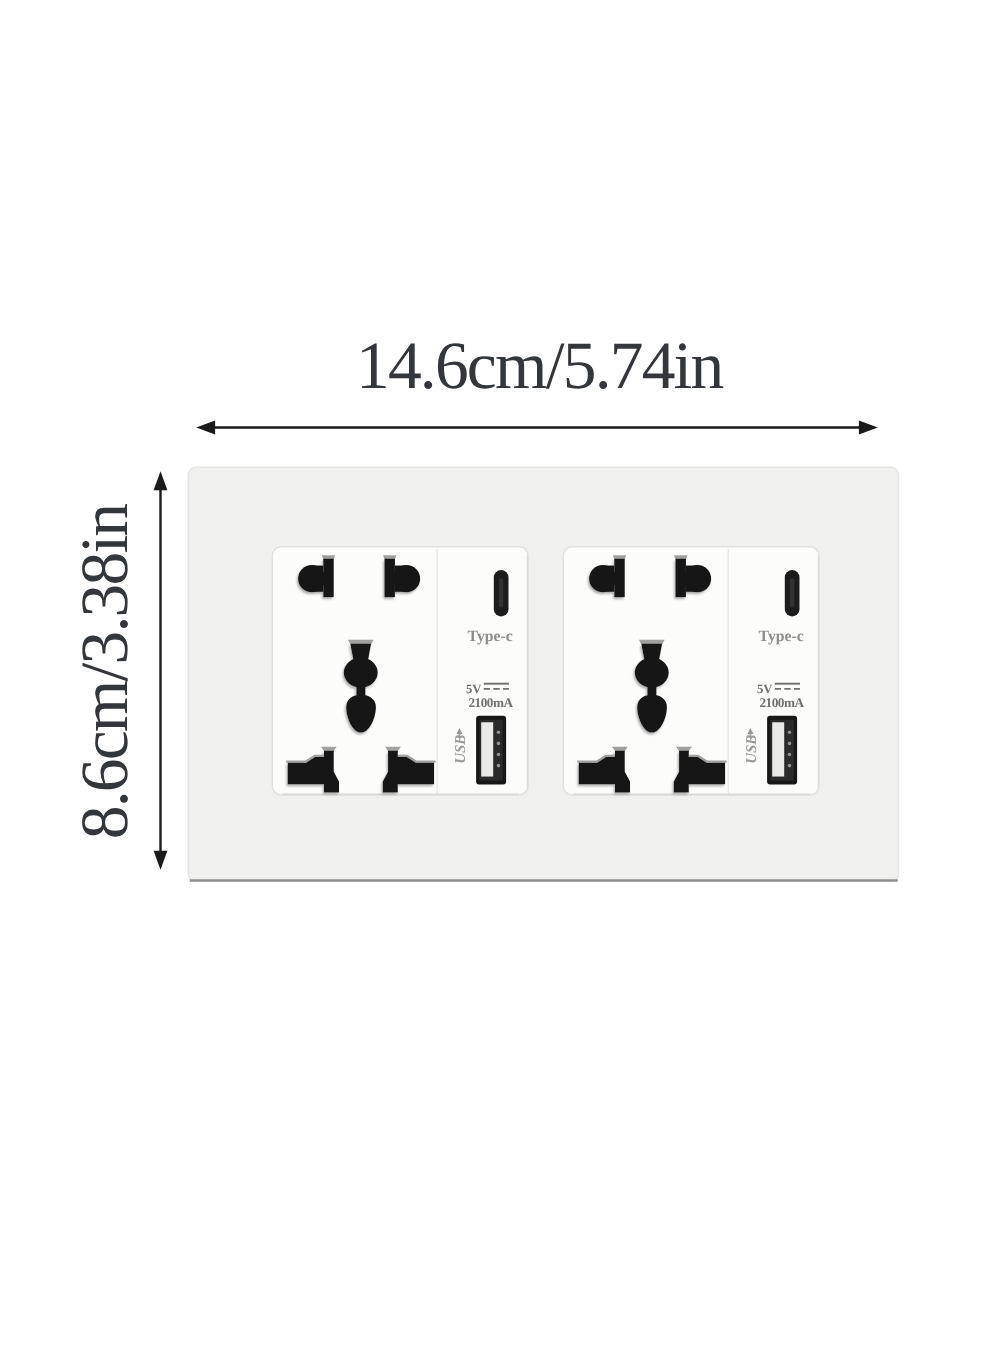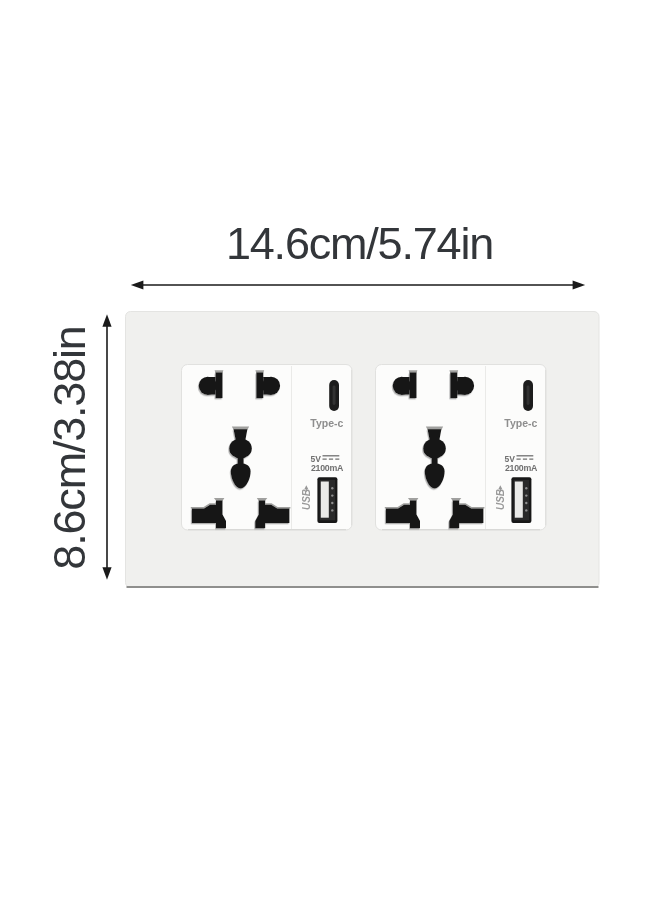--- a/index.html
+++ b/index.html
@@ -1,16 +1,16 @@
 <!DOCTYPE html>
 <html><head>
 <meta charset="utf-8">
 <style>
   html,body{margin:0;padding:0;background:#ffffff;width:660px;height:900px;overflow:hidden;}
-  .stage{position:relative;width:660px;height:900px;font-family:Liberation Sans, sans-serif;}
+  .stage{position:relative;width:660px;height:900px;font-family:Liberation Serif, serif;}
   svg{position:absolute;left:0;top:0;}
 </style>
 </head>
 <body>
 <div class="stage">
 <svg width="660" height="900" viewBox="0 0 660 900">
   <defs>
     <filter id="holeShadow" x="-30%" y="-30%" width="160%" height="160%">
       <feDropShadow dx="-0.8" dy="1.3" stdDeviation="0.7" flood-color="#9a9a9a" flood-opacity="0.8"></feDropShadow>
     </filter>

